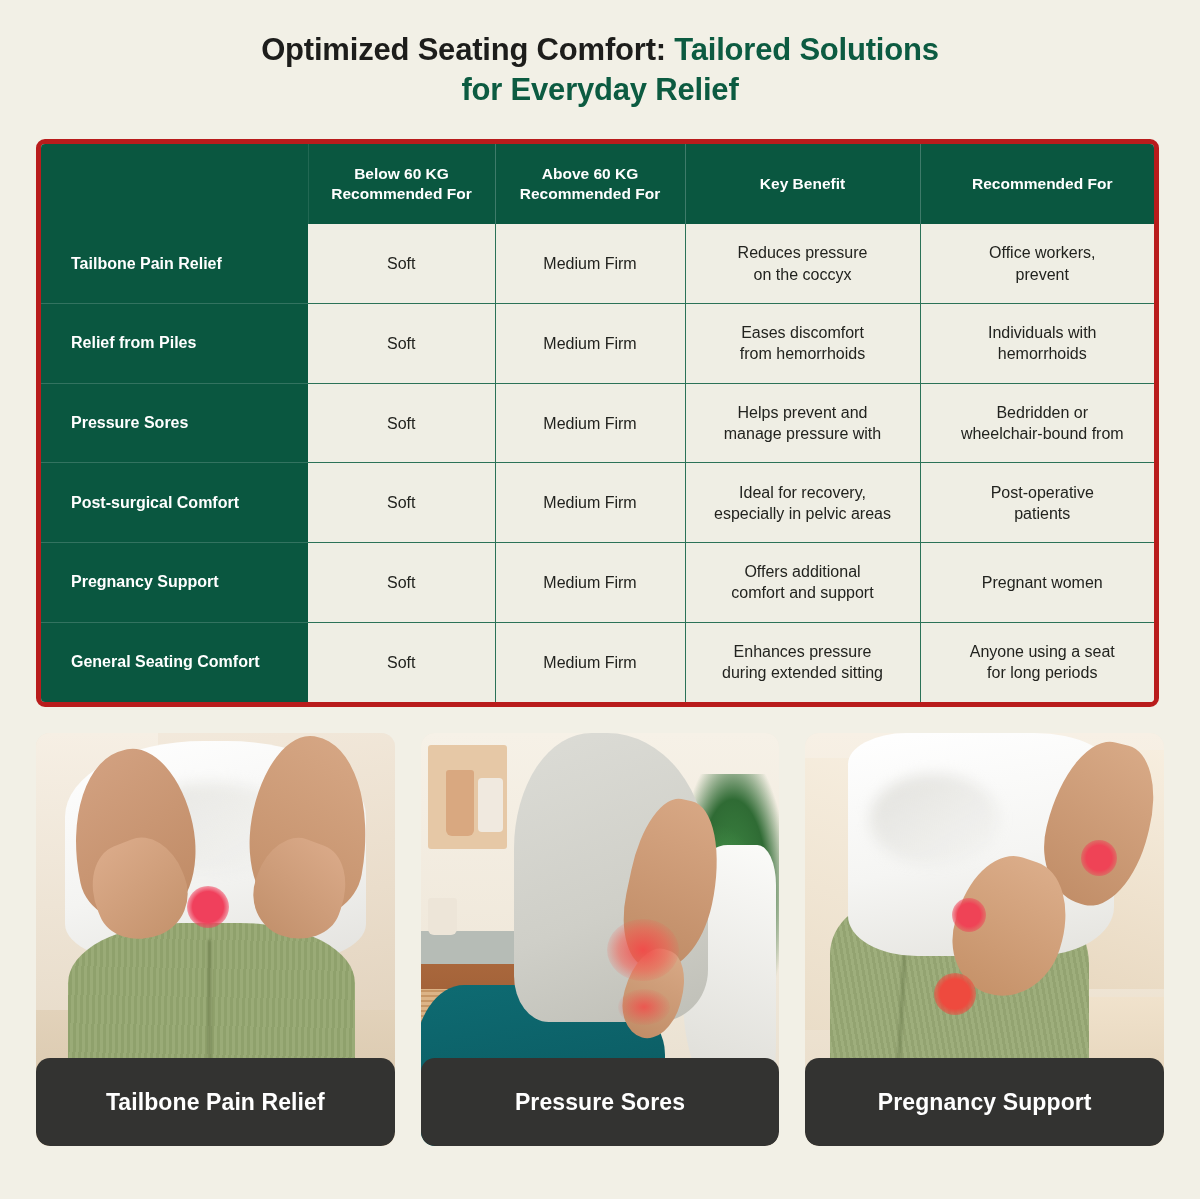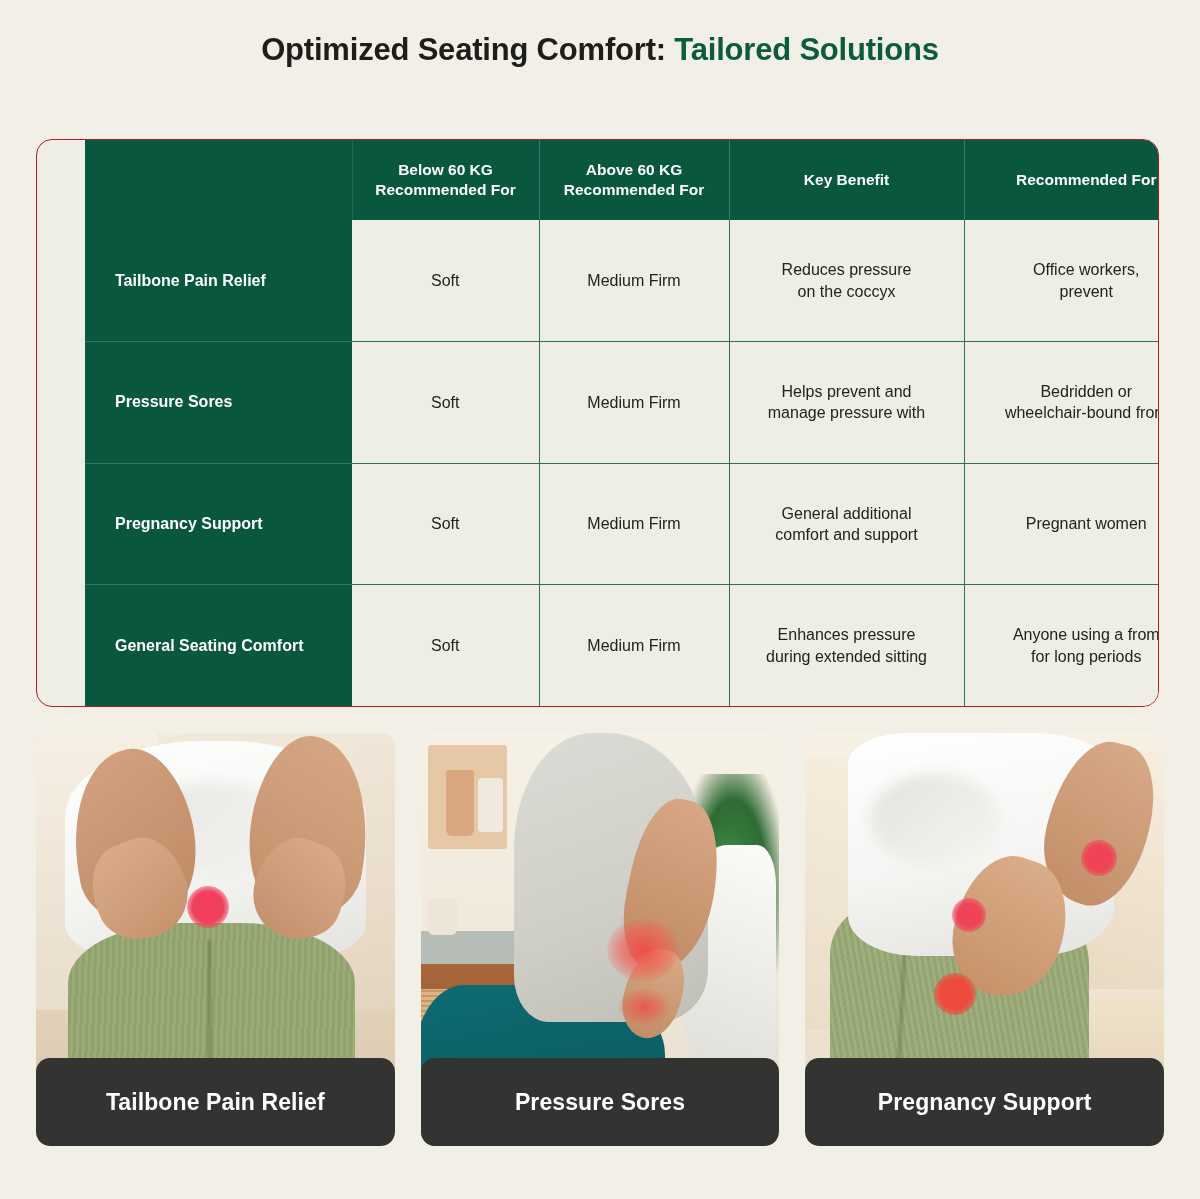--- a/index.html
+++ b/index.html
@@ -34,25 +34,24 @@
   }
   .t-dark  { color: #1D1D1B; }
   .t-green { color: #0C5B41; }
 
   
   .table-card {
     position: absolute;
     left: 36px; top: 139px;
     width: 1123px;
     height: 568px;
-    border-radius: 16px;
+    border-radius: 9px;
     overflow: hidden;
     background: #EFEEE4;
-    border: 1px solid #b91c1c;
-    padding-left: 48px;
+    border: 5px solid #b91c1c;
   }
 
   table.comfort {
     width: 100%;
     height: 100%;
     border-collapse: collapse;
     table-layout: fixed;
   }
 
   table.comfort col.c0 { width: 267px; }
@@ -269,20 +268,21 @@
 </style>
 </head>
 <body>
 
 <div class="page">
 
   <div class="title-wrap">
     <div class="title-line">
       <span class="t-dark">Optimized Seating Comfort: </span><span class="t-green">Tailored Solutions</span>
     </div>
+    <div class="title-line t-green">for Everyday Relief</div>
   </div>
 
   <div class="table-card">
     <table class="comfort">
       <colgroup>
         <col class="c0">
           <col class="c1">
           <col class="c2">
           <col class="c3">
           <col class="c4">
@@ -315,61 +315,87 @@
           <td class="body-cell">
             <div>Reduces pressure</div>
             <div>on the coccyx</div>
           </td>
           <td class="body-cell">
             <div>Office workers,</div>
             <div>prevent</div>
           </td>
         </tr>
 
+        <tr>
+          <td class="label-cell">Relief from Piles</td>
+          <td class="body-cell">Soft</td>
+          <td class="body-cell">Medium Firm</td>
+          <td class="body-cell">
+            <div>Eases discomfort</div>
+            <div>from hemorrhoids</div>
+          </td>
+          <td class="body-cell">
+            <div>Individuals with</div>
+            <div>hemorrhoids</div>
+          </td>
+        </tr>
 
 
         <tr>
           <td class="label-cell">Pressure Sores</td>
           <td class="body-cell">Soft</td>
           <td class="body-cell">Medium Firm</td>
           <td class="body-cell">
             <div>Helps prevent and</div>
             <div>manage pressure with</div>
           </td>
           <td class="body-cell">
             <div>Bedridden or</div>
             <div>wheelchair-bound from</div>
           </td>
         </tr>
 
+        <tr>
+          <td class="label-cell">Post-surgical Comfort</td>
+          <td class="body-cell">Soft</td>
+          <td class="body-cell">Medium Firm</td>
+          <td class="body-cell">
+            <div>Ideal for recovery,</div>
+            <div>especially in pelvic areas</div>
+          </td>
+          <td class="body-cell">
+            <div>Post-operative</div>
+            <div>patients</div>
+          </td>
+        </tr>
 
         <tr>
           <td class="label-cell">Pregnancy Support</td>
           <td class="body-cell">Soft</td>
           <td class="body-cell">Medium Firm</td>
           <td class="body-cell">
-            <div>General additional</div>
+            <div>Offers additional</div>
             <div>comfort and support</div>
           </td>
           <td class="body-cell">
             <div>Pregnant women</div>
             <div></div>
           </td>
         </tr>
 
         <tr>
           <td class="label-cell">General Seating Comfort</td>
           <td class="body-cell">Soft</td>
           <td class="body-cell">Medium Firm</td>
           <td class="body-cell">
             <div>Enhances pressure</div>
             <div>during extended sitting</div>
           </td>
           <td class="body-cell">
-            <div>Anyone using a from</div>
+            <div>Anyone using a seat</div>
             <div>for long periods</div>
           </td>
         </tr>
 
       </tbody>
     </table>
   </div>
 
   <div class="cards">
 

